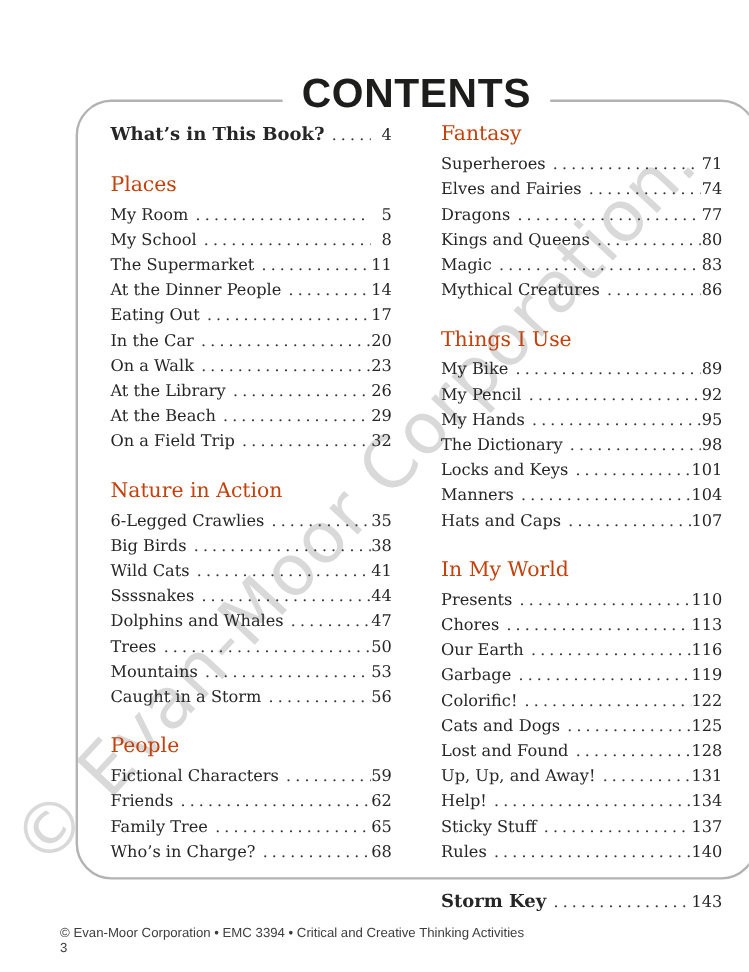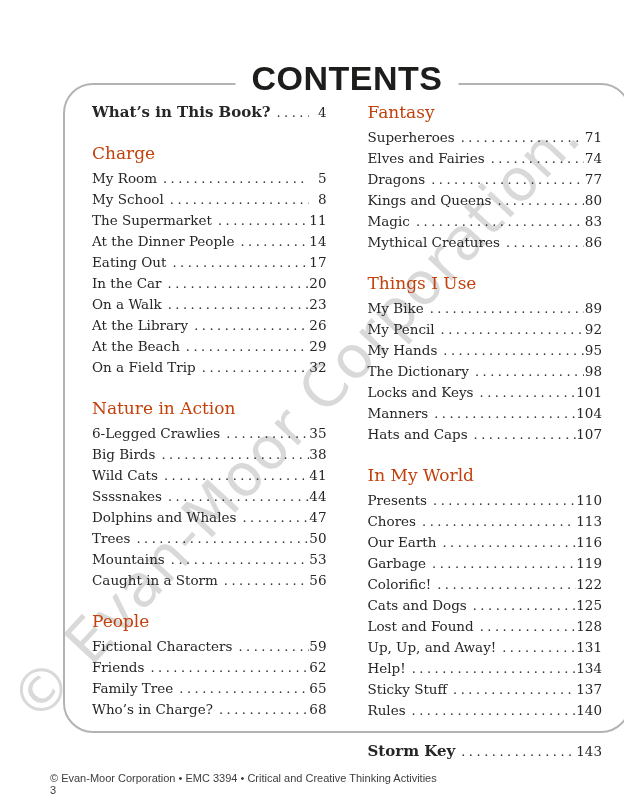--- a/index.html
+++ b/index.html
@@ -122,21 +122,21 @@
     <div class="toc-columns">
         <div class="toc-column">
           <div class="toc-section">
             <div class="toc-entry bold">
               <span class="label">What’s in This Book?</span>
               <span class="dots"></span>
               <span class="page-num">4</span>
             </div>
           </div>
           <div class="toc-section">
-            <div class="section-heading">Charge</div>
+            <div class="section-heading">Places</div>
             <div class="toc-entry">
               <span class="label">My Room</span>
               <span class="dots"></span>
               <span class="page-num">5</span>
             </div>
             <div class="toc-entry">
               <span class="label">My School</span>
               <span class="dots"></span>
               <span class="page-num">8</span>
             </div>

